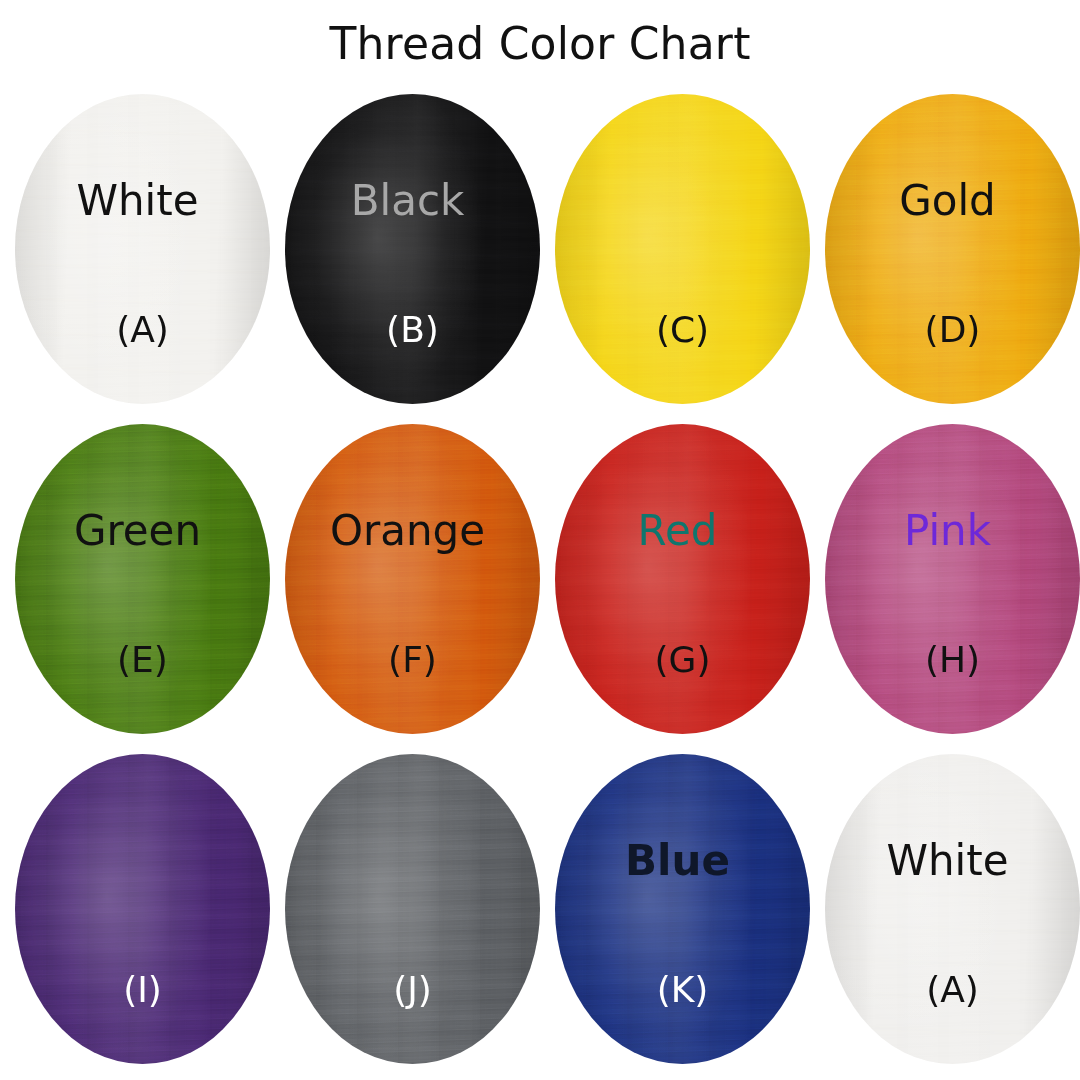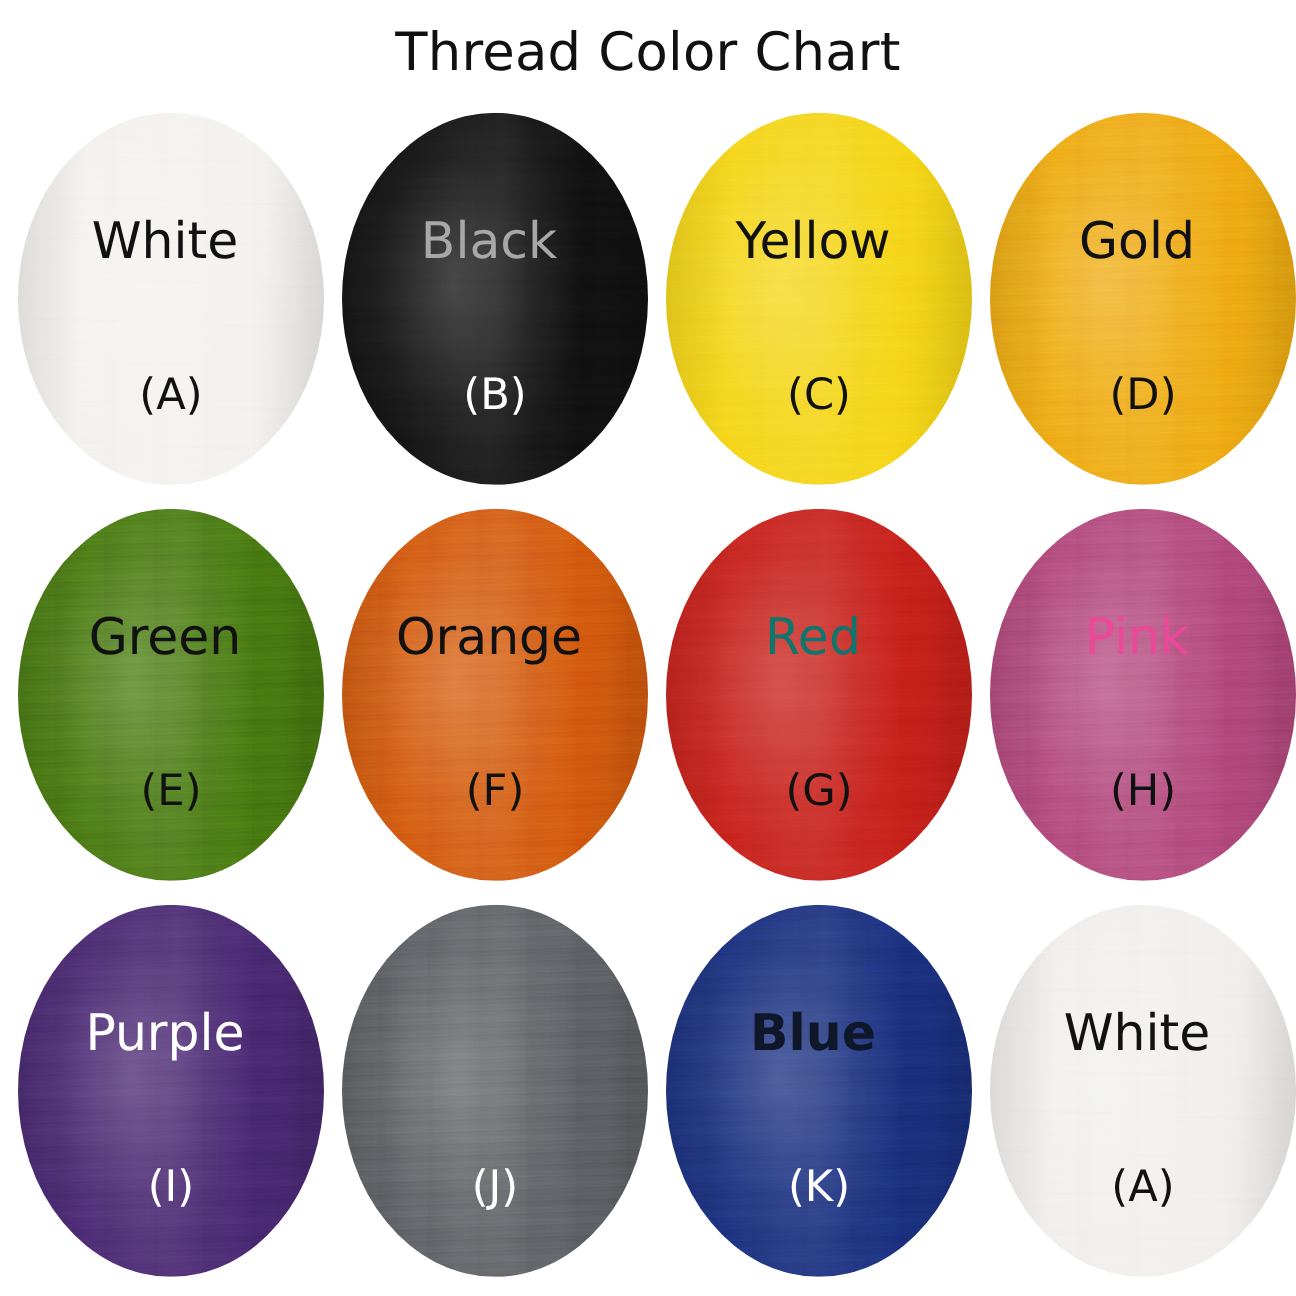--- a/index.html
+++ b/index.html
@@ -163,21 +163,20 @@
           <div class="swatch-code" style="color: rgb(255, 255, 255);">(B)</div>
         </div>
       </div>
       <div class="swatch-cell">
         <div class="swatch-ellipse">
           <div class="swatch-base" style="background: rgb(245, 214, 22);"></div>
           <div class="tex-bands"></div>
           <div class="tex-fibers"></div>
           <div class="tex-mottle"></div>
           <div class="tex-sheen"></div>
-          <div class="swatch-name" style="color: rgb(17, 17, 17);">Yellow</div>
           <div class="swatch-code" style="color: rgb(17, 17, 17);">(C)</div>
         </div>
       </div>
       <div class="swatch-cell">
         <div class="swatch-ellipse">
           <div class="swatch-base" style="background: rgb(239, 172, 17);"></div>
           <div class="tex-bands"></div>
           <div class="tex-fibers"></div>
           <div class="tex-mottle"></div>
           <div class="tex-sheen"></div>
@@ -218,32 +217,31 @@
           <div class="swatch-code" style="color: rgb(17, 17, 17);">(G)</div>
         </div>
       </div>
       <div class="swatch-cell">
         <div class="swatch-ellipse">
           <div class="swatch-base" style="background: rgb(180, 73, 126);"></div>
           <div class="tex-bands"></div>
           <div class="tex-fibers"></div>
           <div class="tex-mottle"></div>
           <div class="tex-sheen"></div>
-          <div class="swatch-name" style="color: #ec4899;">Pink</div>
+          <div class="swatch-name" style="color: #6d28d9;">Pink</div>
           <div class="swatch-code" style="color: rgb(17, 17, 17);">(H)</div>
         </div>
       </div>
       <div class="swatch-cell">
         <div class="swatch-ellipse">
           <div class="swatch-base" style="background: rgb(74, 40, 115);"></div>
           <div class="tex-bands"></div>
           <div class="tex-fibers"></div>
           <div class="tex-mottle"></div>
           <div class="tex-sheen"></div>
-          <div class="swatch-name" style="color: rgb(255, 255, 255);">Purple</div>
           <div class="swatch-code" style="color: rgb(255, 255, 255);">(I)</div>
         </div>
       </div>
       <div class="swatch-cell">
         <div class="swatch-ellipse">
           <div class="swatch-base" style="background: rgb(95, 98, 102);"></div>
           <div class="tex-bands"></div>
           <div class="tex-fibers"></div>
           <div class="tex-mottle"></div>
           <div class="tex-sheen"></div>

